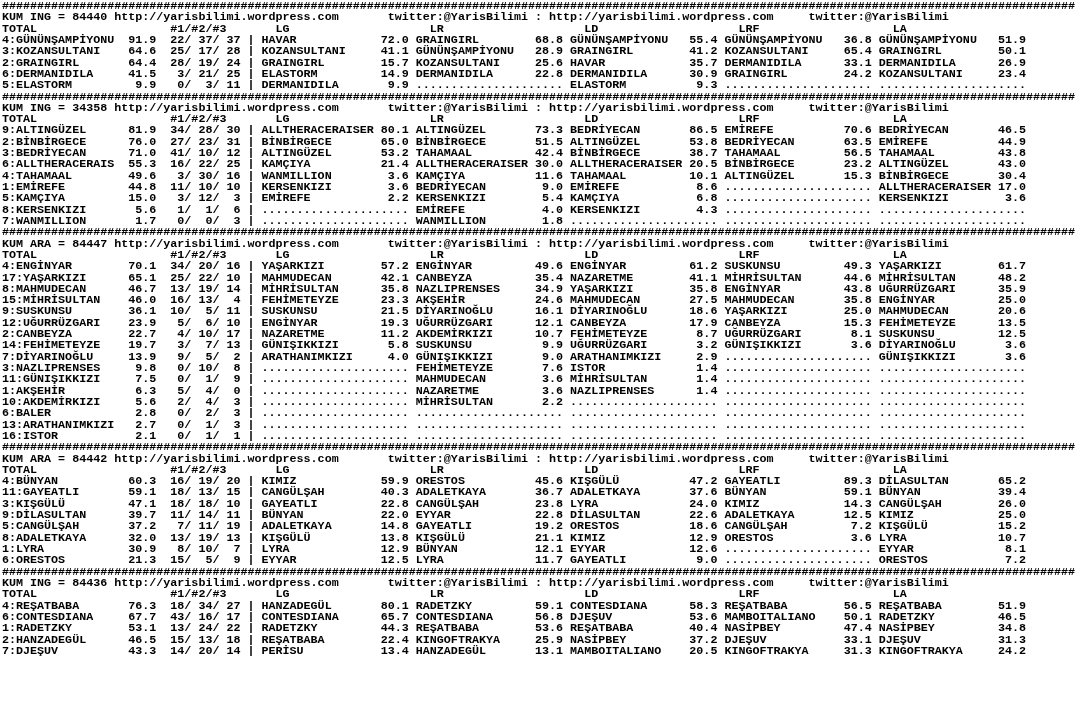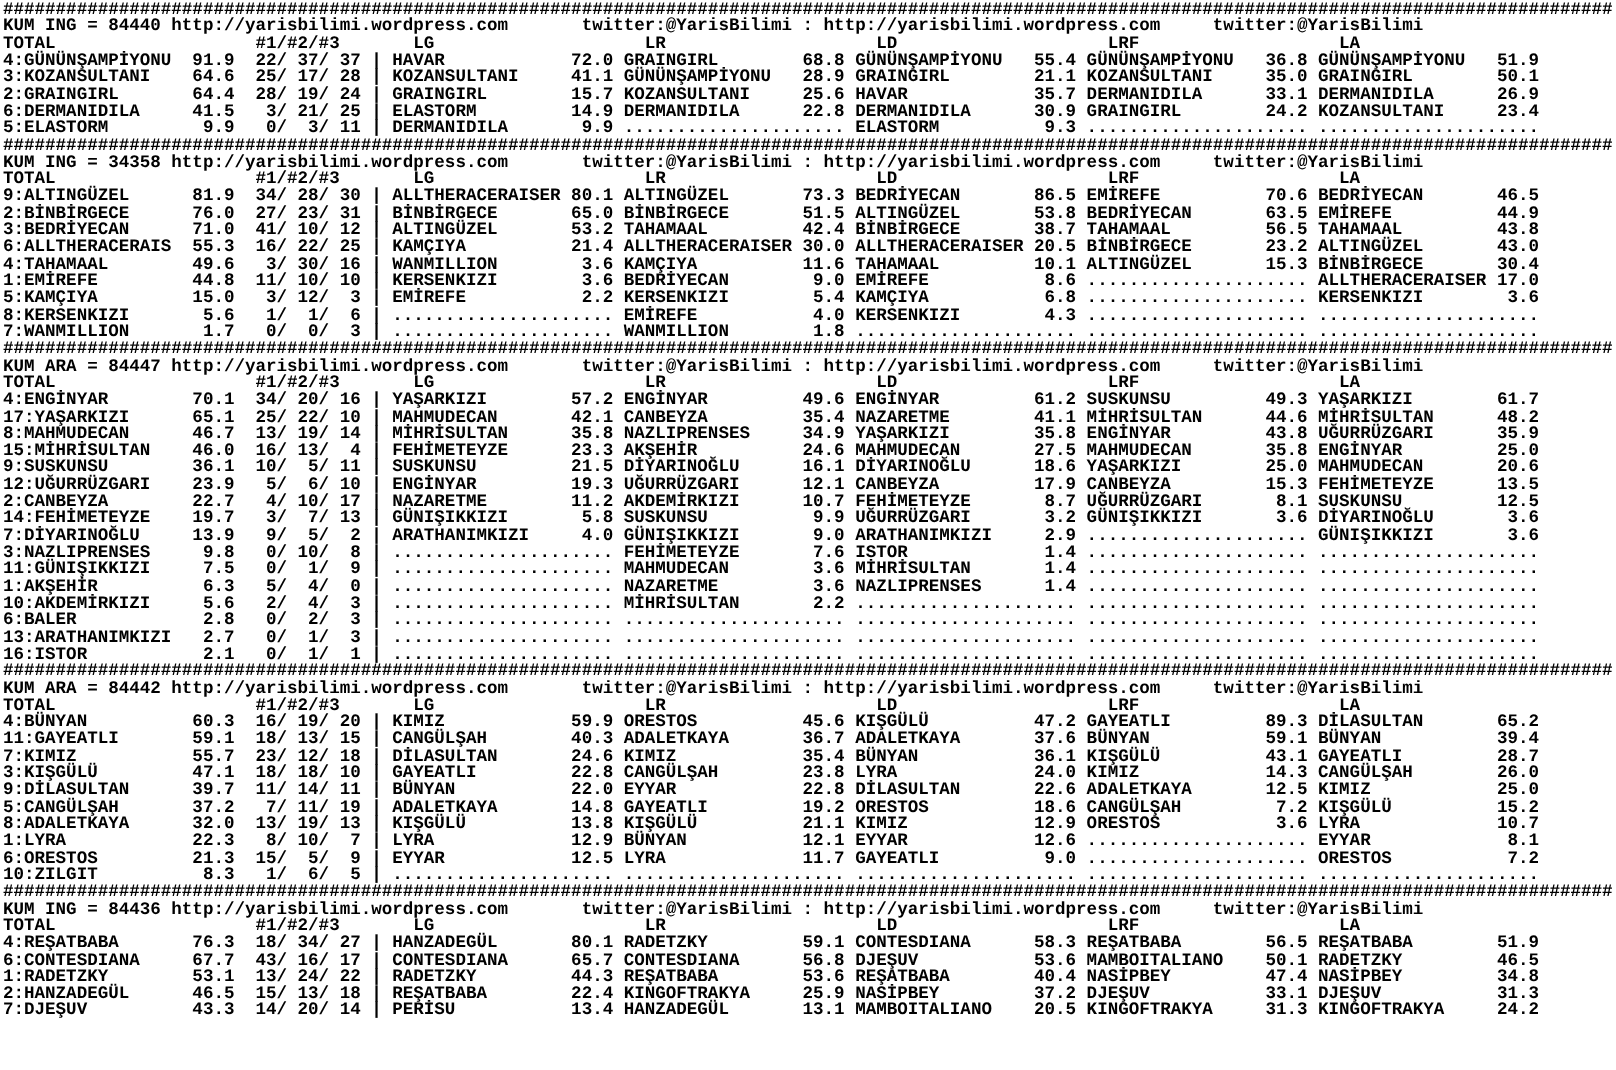--- a/index.html
+++ b/index.html
@@ -19,21 +19,21 @@
   }
 </style>
 </head>
 <body>
 
 <div id="report">
     <div class="ln">#########################################################################################################################################################</div>
     <div class="ln">KUM ING = 84440 http://yarisbilimi.wordpress.com       twitter:@YarisBilimi : http://yarisbilimi.wordpress.com     twitter:@YarisBilimi</div>
     <div class="ln">TOTAL                   #1/#2/#3       LG                    LR                    LD                    LRF                   LA</div>
     <div class="ln">4:GÜNÜNŞAMPİYONU  91.9  22/ 37/ 37 | HAVAR            72.0 GRAINGIRL        68.8 GÜNÜNŞAMPİYONU   55.4 GÜNÜNŞAMPİYONU   36.8 GÜNÜNŞAMPİYONU   51.9</div>
-    <div class="ln">3:KOZANSULTANI    64.6  25/ 17/ 28 | KOZANSULTANI     41.1 GÜNÜNŞAMPİYONU   28.9 GRAINGIRL        21.1 KOZANSULTANI     35.0 GRAINGIRL        50.1</div>
+    <div class="ln">3:KOZANSULTANI    64.6  25/ 17/ 28 | KOZANSULTANI     41.1 GÜNÜNŞAMPİYONU   28.9 GRAINGIRL        41.2 KOZANSULTANI     65.4 GRAINGIRL        50.1</div>
     <div class="ln">2:GRAINGIRL       64.4  28/ 19/ 24 | GRAINGIRL        15.7 KOZANSULTANI     25.6 HAVAR            35.7 DERMANIDILA      33.1 DERMANIDILA      26.9</div>
     <div class="ln">6:DERMANIDILA     41.5   3/ 21/ 25 | ELASTORM         14.9 DERMANIDILA      22.8 DERMANIDILA      30.9 GRAINGIRL        24.2 KOZANSULTANI     23.4</div>
     <div class="ln">5:ELASTORM         9.9   0/  3/ 11 | DERMANIDILA       9.9 ..................... ELASTORM          9.3 ..................... .....................</div>
     <div class="ln">#########################################################################################################################################################</div>
     <div class="ln">KUM ING = 34358 http://yarisbilimi.wordpress.com       twitter:@YarisBilimi : http://yarisbilimi.wordpress.com     twitter:@YarisBilimi</div>
     <div class="ln">TOTAL                   #1/#2/#3       LG                    LR                    LD                    LRF                   LA</div>
     <div class="ln">9:ALTINGÜZEL      81.9  34/ 28/ 30 | ALLTHERACERAISER 80.1 ALTINGÜZEL       73.3 BEDRİYECAN       86.5 EMİREFE          70.6 BEDRİYECAN       46.5</div>
     <div class="ln">2:BİNBİRGECE      76.0  27/ 23/ 31 | BİNBİRGECE       65.0 BİNBİRGECE       51.5 ALTINGÜZEL       53.8 BEDRİYECAN       63.5 EMİREFE          44.9</div>
     <div class="ln">3:BEDRİYECAN      71.0  41/ 10/ 12 | ALTINGÜZEL       53.2 TAHAMAAL         42.4 BİNBİRGECE       38.7 TAHAMAAL         56.5 TAHAMAAL         43.8</div>
     <div class="ln">6:ALLTHERACERAIS  55.3  16/ 22/ 25 | KAMÇIYA          21.4 ALLTHERACERAISER 30.0 ALLTHERACERAISER 20.5 BİNBİRGECE       23.2 ALTINGÜZEL       43.0</div>
@@ -59,28 +59,26 @@
     <div class="ln">1:AKŞEHİR          6.3   5/  4/  0 | ..................... NAZARETME         3.6 NAZLIPRENSES      1.4 ..................... .....................</div>
     <div class="ln">10:AKDEMİRKIZI     5.6   2/  4/  3 | ..................... MİHRİSULTAN       2.2 ..................... ..................... .....................</div>
     <div class="ln">6:BALER            2.8   0/  2/  3 | ..................... ..................... ..................... ..................... .....................</div>
     <div class="ln">13:ARATHANIMKIZI   2.7   0/  1/  3 | ..................... ..................... ..................... ..................... .....................</div>
     <div class="ln">16:ISTOR           2.1   0/  1/  1 | ..................... ..................... ..................... ..................... .....................</div>
     <div class="ln">#########################################################################################################################################################</div>
     <div class="ln">KUM ARA = 84442 http://yarisbilimi.wordpress.com       twitter:@YarisBilimi : http://yarisbilimi.wordpress.com     twitter:@YarisBilimi</div>
     <div class="ln">TOTAL                   #1/#2/#3       LG                    LR                    LD                    LRF                   LA</div>
     <div class="ln">4:BÜNYAN          60.3  16/ 19/ 20 | KIMIZ            59.9 ORESTOS          45.6 KIŞGÜLÜ          47.2 GAYEATLI         89.3 DİLASULTAN       65.2</div>
     <div class="ln">11:GAYEATLI       59.1  18/ 13/ 15 | CANGÜLŞAH        40.3 ADALETKAYA       36.7 ADALETKAYA       37.6 BÜNYAN           59.1 BÜNYAN           39.4</div>
-    <div class="ln">7:KIMIZ           55.7  23/ 12/ 18 | DİLASULTAN       24.6 KIMIZ            35.4 BÜNYAN           36.1 KIŞGÜLÜ          43.1 GAYEATLI         28.7</div>
     <div class="ln">3:KIŞGÜLÜ         47.1  18/ 18/ 10 | GAYEATLI         22.8 CANGÜLŞAH        23.8 LYRA             24.0 KIMIZ            14.3 CANGÜLŞAH        26.0</div>
     <div class="ln">9:DİLASULTAN      39.7  11/ 14/ 11 | BÜNYAN           22.0 EYYAR            22.8 DİLASULTAN       22.6 ADALETKAYA       12.5 KIMIZ            25.0</div>
     <div class="ln">5:CANGÜLŞAH       37.2   7/ 11/ 19 | ADALETKAYA       14.8 GAYEATLI         19.2 ORESTOS          18.6 CANGÜLŞAH         7.2 KIŞGÜLÜ          15.2</div>
     <div class="ln">8:ADALETKAYA      32.0  13/ 19/ 13 | KIŞGÜLÜ          13.8 KIŞGÜLÜ          21.1 KIMIZ            12.9 ORESTOS           3.6 LYRA             10.7</div>
-    <div class="ln">1:LYRA            22.3   8/ 10/  7 | LYRA             12.9 BÜNYAN           12.1 EYYAR            12.6 ..................... EYYAR             8.1</div>
+    <div class="ln">1:LYRA            30.9   8/ 10/  7 | LYRA             12.9 BÜNYAN           12.1 EYYAR            12.6 ..................... EYYAR             8.1</div>
     <div class="ln">6:ORESTOS         21.3  15/  5/  9 | EYYAR            12.5 LYRA             11.7 GAYEATLI          9.0 ..................... ORESTOS           7.2</div>
-    <div class="ln">10:ZILGIT          8.3   1/  6/  5 | ..................... ..................... ..................... ..................... .....................</div>
     <div class="ln">#########################################################################################################################################################</div>
     <div class="ln">KUM ING = 84436 http://yarisbilimi.wordpress.com       twitter:@YarisBilimi : http://yarisbilimi.wordpress.com     twitter:@YarisBilimi</div>
     <div class="ln">TOTAL                   #1/#2/#3       LG                    LR                    LD                    LRF                   LA</div>
     <div class="ln">4:REŞATBABA       76.3  18/ 34/ 27 | HANZADEGÜL       80.1 RADETZKY         59.1 CONTESDIANA      58.3 REŞATBABA        56.5 REŞATBABA        51.9</div>
     <div class="ln">6:CONTESDIANA     67.7  43/ 16/ 17 | CONTESDIANA      65.7 CONTESDIANA      56.8 DJEŞUV           53.6 MAMBOITALIANO    50.1 RADETZKY         46.5</div>
     <div class="ln">1:RADETZKY        53.1  13/ 24/ 22 | RADETZKY         44.3 REŞATBABA        53.6 REŞATBABA        40.4 NASİPBEY         47.4 NASİPBEY         34.8</div>
     <div class="ln">2:HANZADEGÜL      46.5  15/ 13/ 18 | REŞATBABA        22.4 KINGOFTRAKYA     25.9 NASİPBEY         37.2 DJEŞUV           33.1 DJEŞUV           31.3</div>
     <div class="ln">7:DJEŞUV          43.3  14/ 20/ 14 | PERİSU           13.4 HANZADEGÜL       13.1 MAMBOITALIANO    20.5 KINGOFTRAKYA     31.3 KINGOFTRAKYA     24.2</div>
   </div>
 

